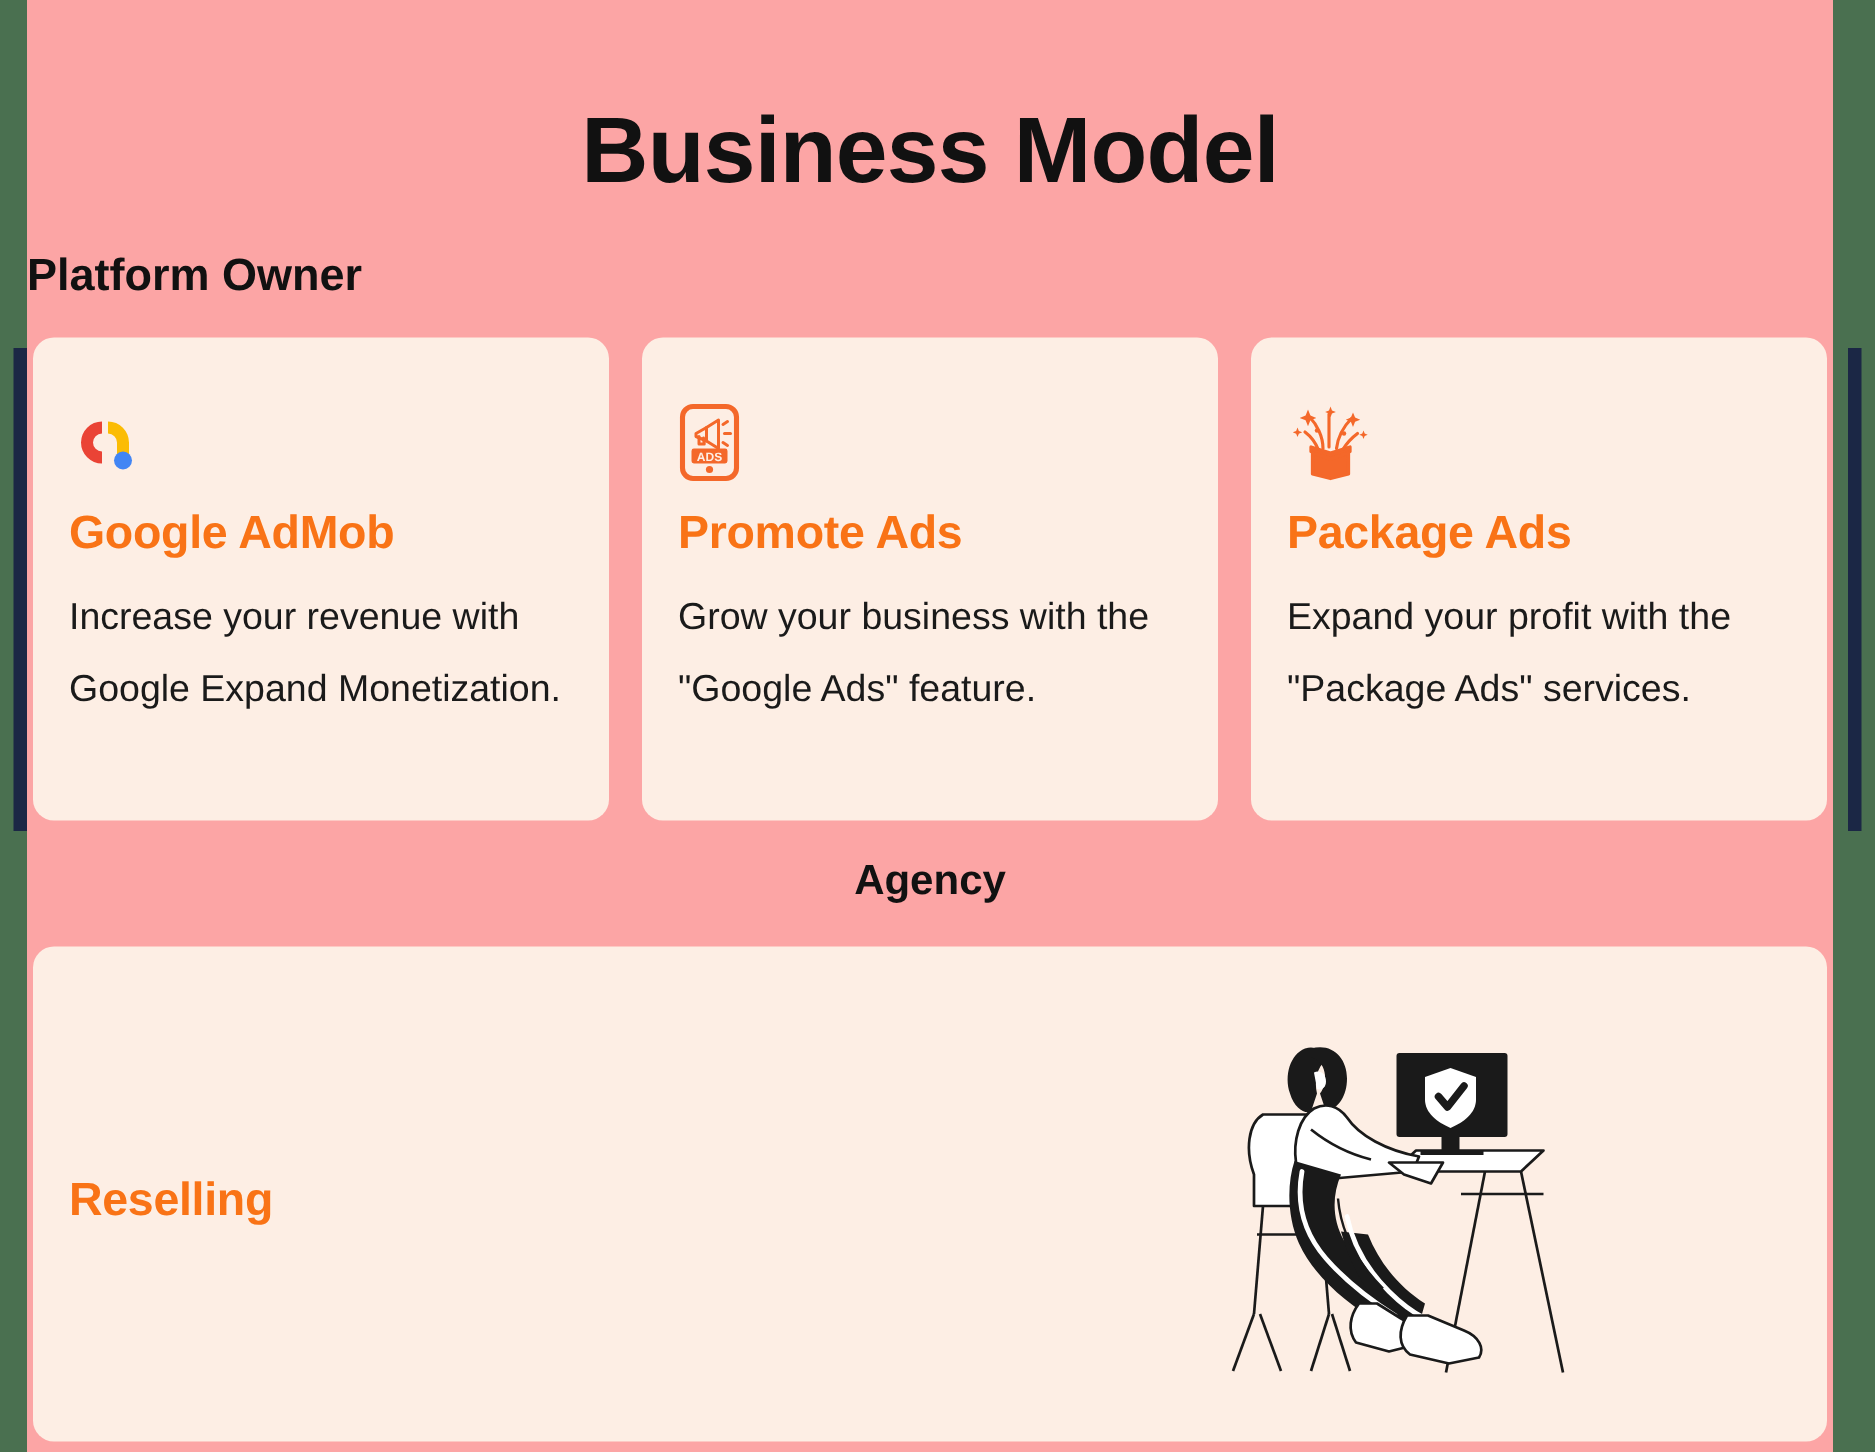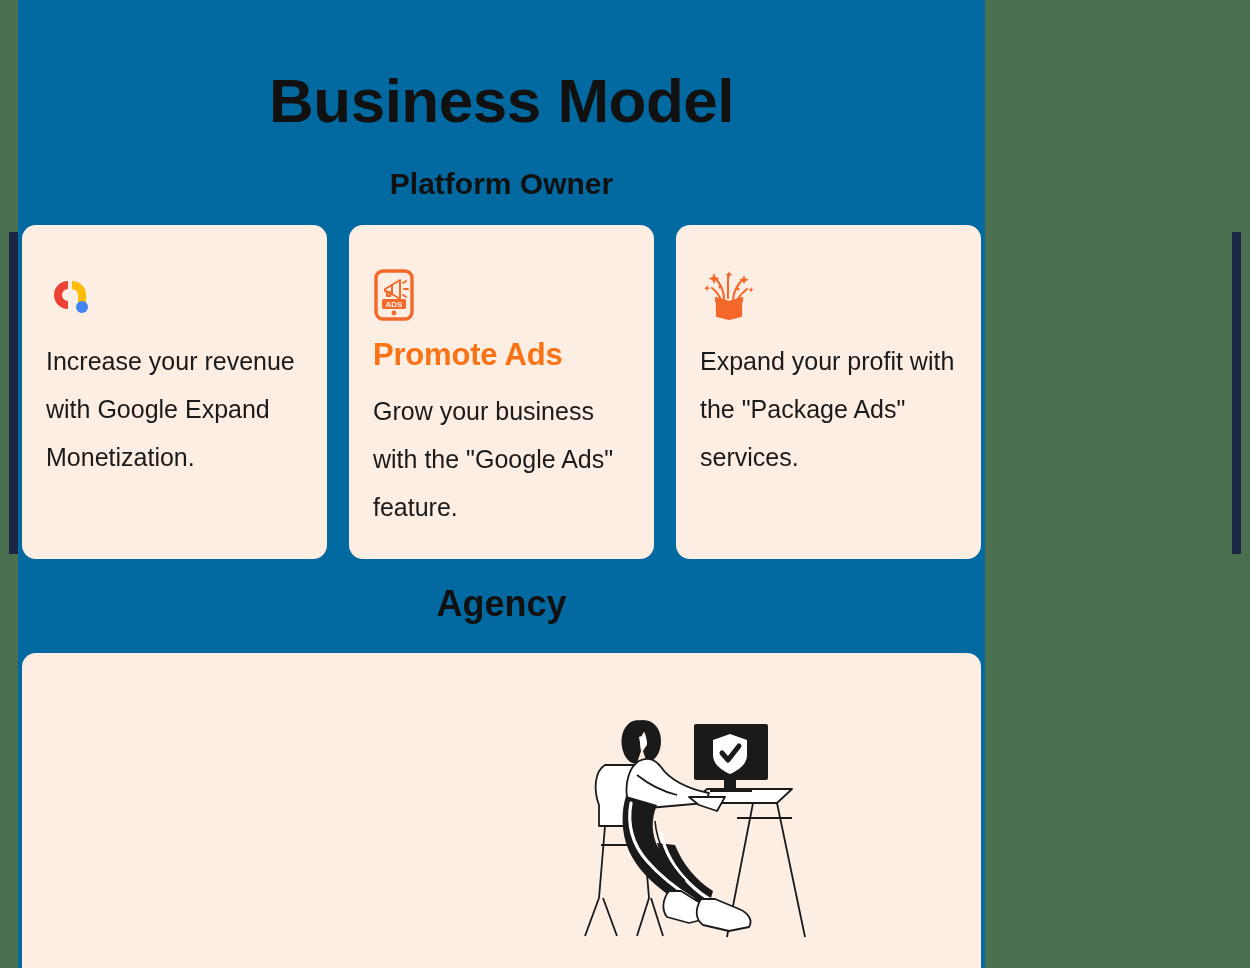--- a/index.html
+++ b/index.html
@@ -22,36 +22,35 @@
     height:322px;
     background:#1b2745;
     z-index:1;
   }
   .edge-strip.left  { left:9px; }
   .edge-strip.right { right:9px; }
 
   .sheet {
     position:absolute;
     left:18px; top:0;
-    width:967px; height:968px;
-    background:#0369a1;
+    width:1204px; height:968px;
+    background:#fca5a5;
     z-index:2;
   }
 
   .page-title {
     text-align:center;
     font-size:62px;
     font-weight:bold;
     color:#111111;
     letter-spacing:-0.5px;
     padding-top:68px;
     line-height:1.05;
   }
   .section-label {
-    text-align:center;
     font-size:30px;
     font-weight:bold;
     color:#111111;
     margin-top:34px;
   }
 
   .cards-row {
     display:flex;
     gap:22px;
     margin-top:24px;
@@ -78,21 +77,21 @@
   }
   .card-desc {
     font-size:25px;
     line-height:1.92;
     color:#1a1a1a;
     margin-top:14px;
   }
 
   .agency-label {
     text-align:center;
-    font-size:36px;
+    font-size:28px;
     font-weight:bold;
     color:#111111;
     margin-top:24px;
   }
 
   .wide-card {
     margin:28px 4px 0 4px;
     background:#fdeee4;
     border-radius:14px;
     min-height:330px;
@@ -140,20 +139,21 @@
     <div class="cards-row">
 
       <div class="card">
         <div class="card-icon">
           <svg class="icon-svg" width="48" height="48" viewBox="0 0 48 48">
             <path d="M22 10 A14 14 0 1 0 22 38 L22 30 A6 6 0 1 1 22 18 Z" fill="#ea4335"></path>
             <path d="M26 10 A14 14 0 0 1 40 24 L40 33 L32 33 L32 24 A6 6 0 0 0 26 18 Z" fill="#fbbc04"></path>
             <circle cx="36" cy="36" r="6" fill="#4285f4"></circle>
           </svg>
         </div>
+        <div class="card-title">Google AdMob</div>
         <div class="card-desc">Increase your revenue with Google Expand Monetization.</div>
       </div>
 
       <div class="card">
         <div class="card-icon">
           <svg class="icon-svg" width="42" height="52" viewBox="0 0 42 52">
             <rect x="3" y="2" width="36" height="48" rx="7" ry="7" fill="none" stroke="#f4682a" stroke-width="3.4"></rect>
             <circle cx="21" cy="44" r="2.4" fill="#f4682a"></circle>
             <g stroke="#f4682a" stroke-width="2" fill="none" stroke-linecap="round" stroke-linejoin="round">
               <path d="M12 20 L19 16 L19 25 L12 22 Z" fill="none"></path>
@@ -189,29 +189,31 @@
               <path d="M51 18 L51.8 20 L53.8 20.8 L51.8 21.6 L51 23.6 L50.2 21.6 L48.2 20.8 L50.2 20 Z"></path>
               <circle cx="20" cy="18" r="1.5"></circle>
               <circle cx="38" cy="20" r="1.5"></circle>
             </g>
             <g stroke="#f4682a" stroke-width="2.2" fill="none" stroke-linejoin="round">
               <path d="M16 29 L29 33 L42 29 L42 32 L29 36.5 L16 32 Z" fill="#f4682a"></path>
               <path d="M17 33 L17 47 L29 50 L41 47 L41 33 L29 37 Z" fill="#f4682a"></path>
             </g>
           </svg>
         </div>
+        <div class="card-title">Package Ads</div>
         <div class="card-desc">Expand your profit with the "Package Ads" services.</div>
       </div>
 
     </div>
 
     <div class="agency-label">Agency</div>
 
     <div class="wide-card">
       <div class="wide-left">
+        <div class="wide-title">Reselling</div>
       </div>
       <div class="wide-illo">
         <svg viewBox="0 0 250 250">
 
           <g stroke="#1a1a1a" stroke-width="1.8" fill="none" stroke-linejoin="round">
             <path d="M128 92 L200 92 L200 98 L128 98 Z" fill="#1a1a1a" opacity="0"></path>
 
             <path d="M130 96 L215 96 L200 110 L115 110 Z" fill="#ffffff"></path>
 
             <path d="M200 110 L228 244"></path>

